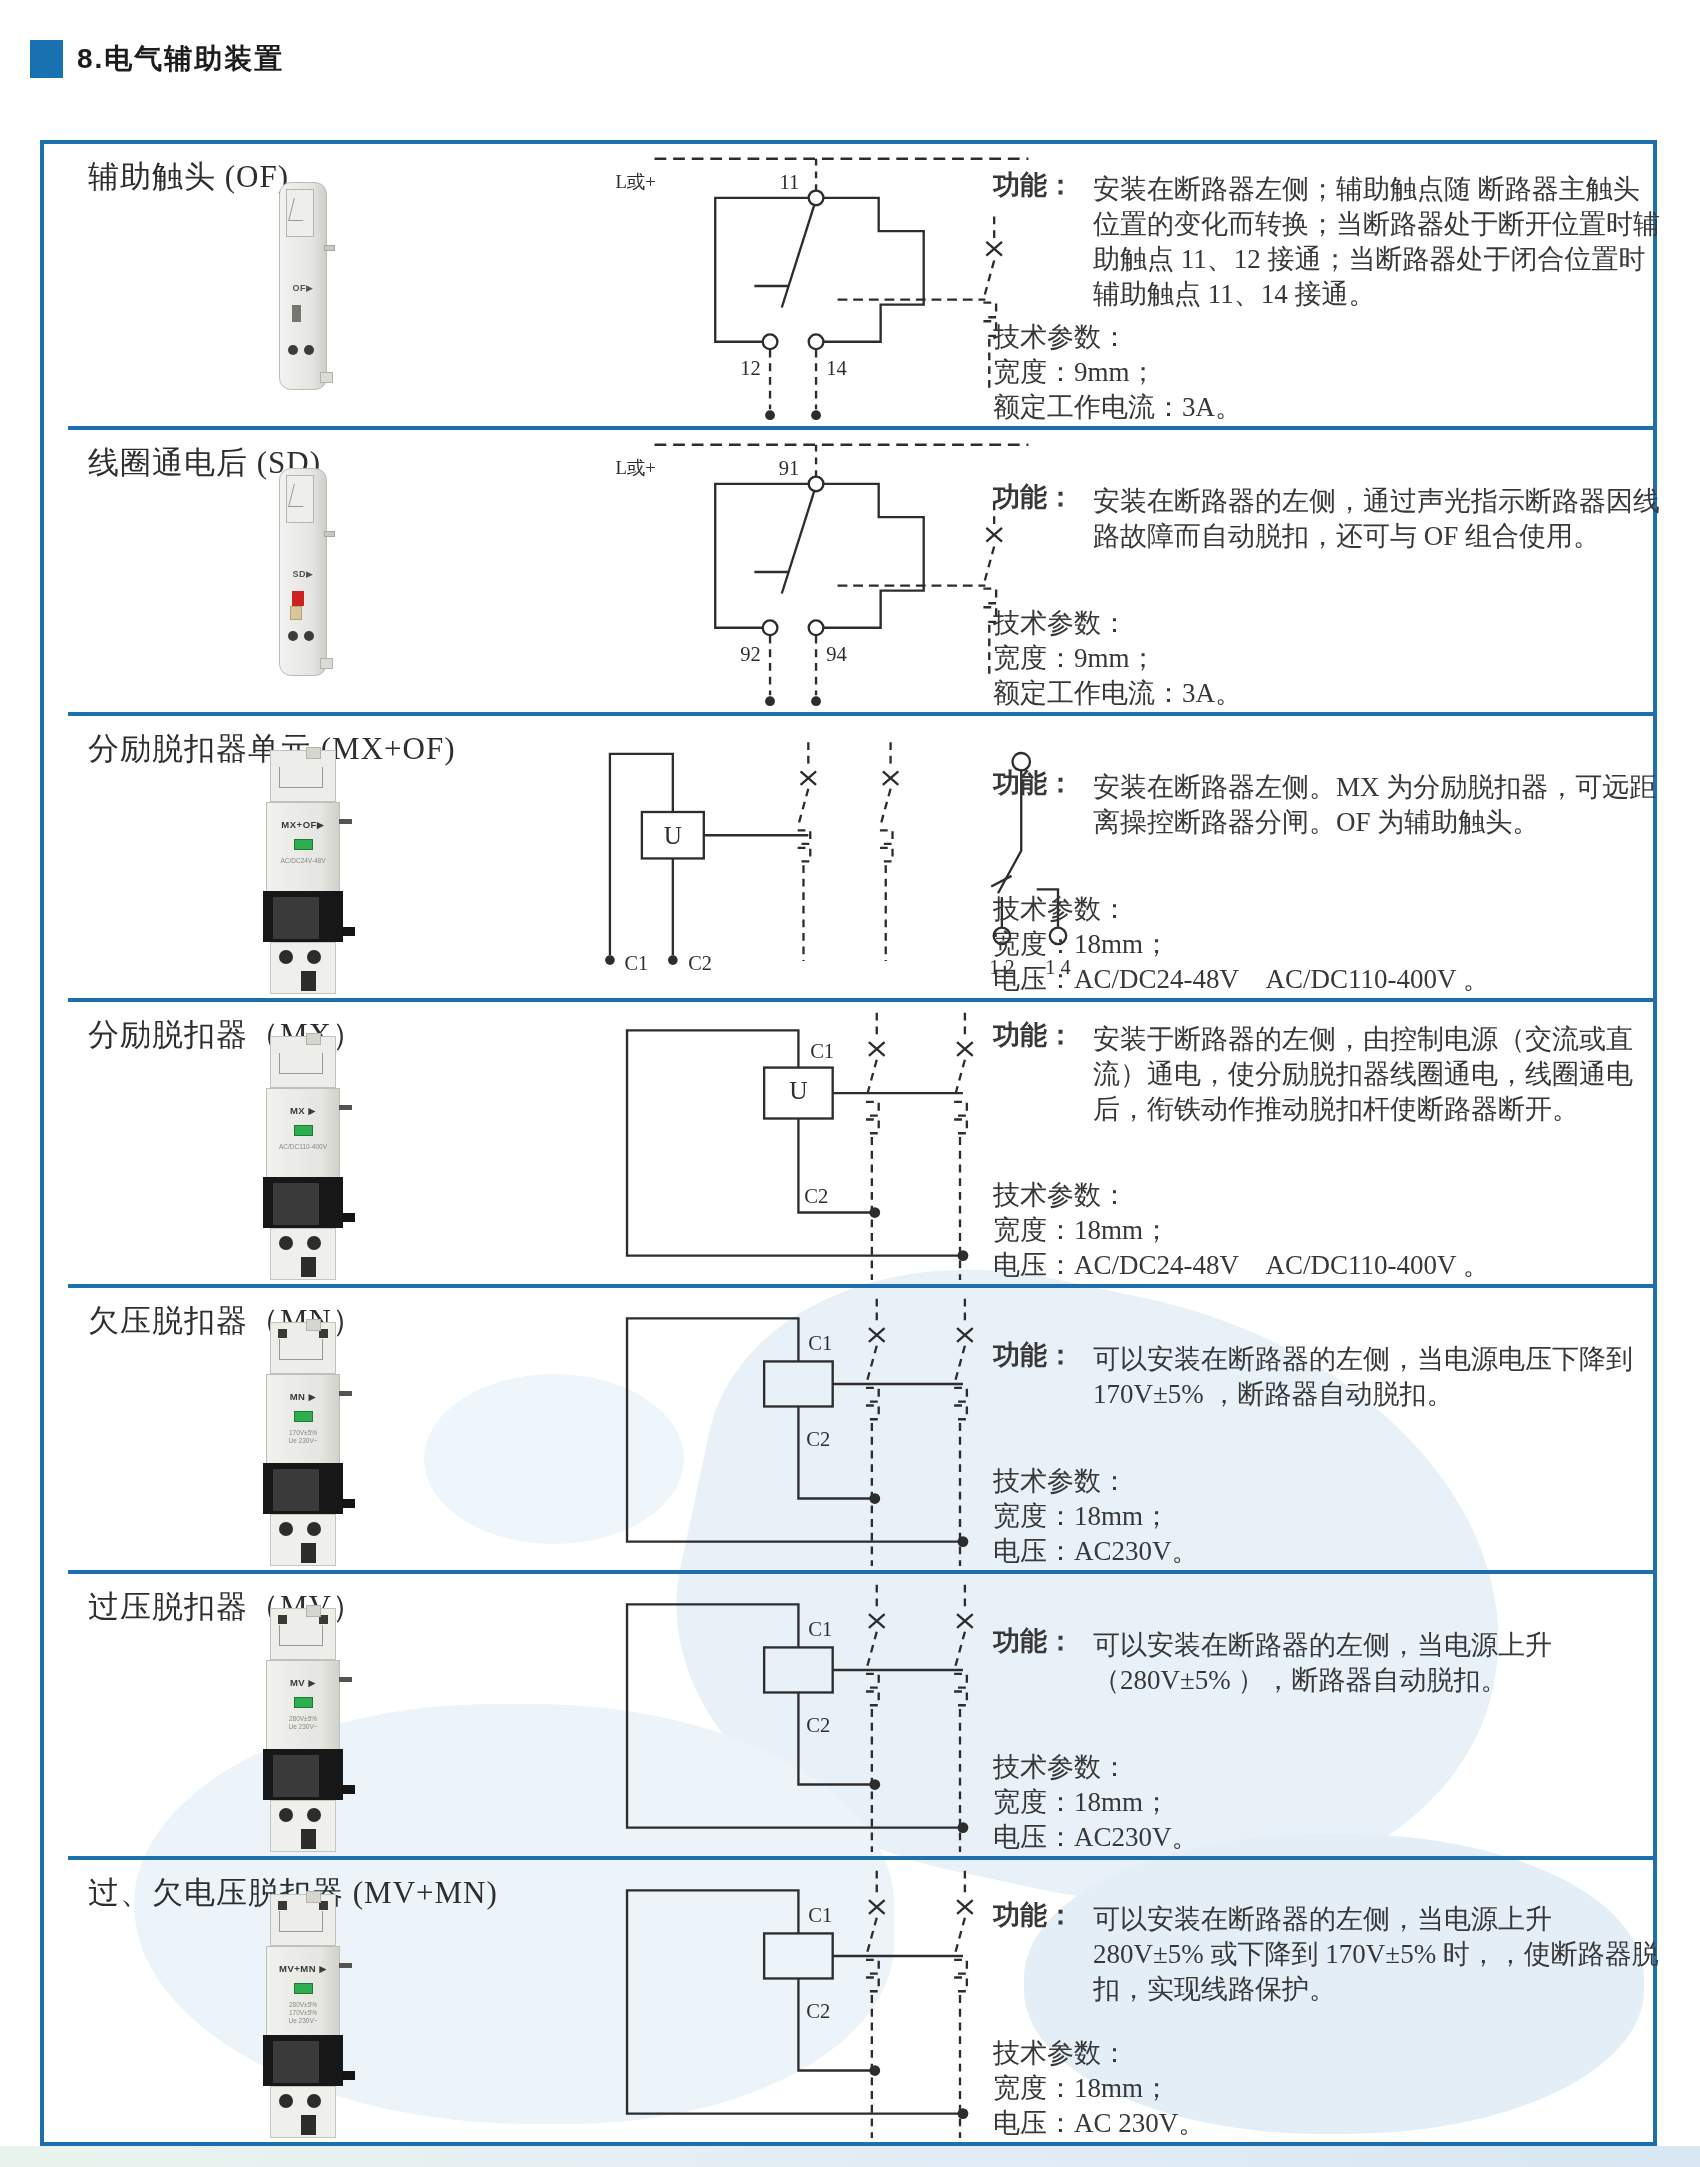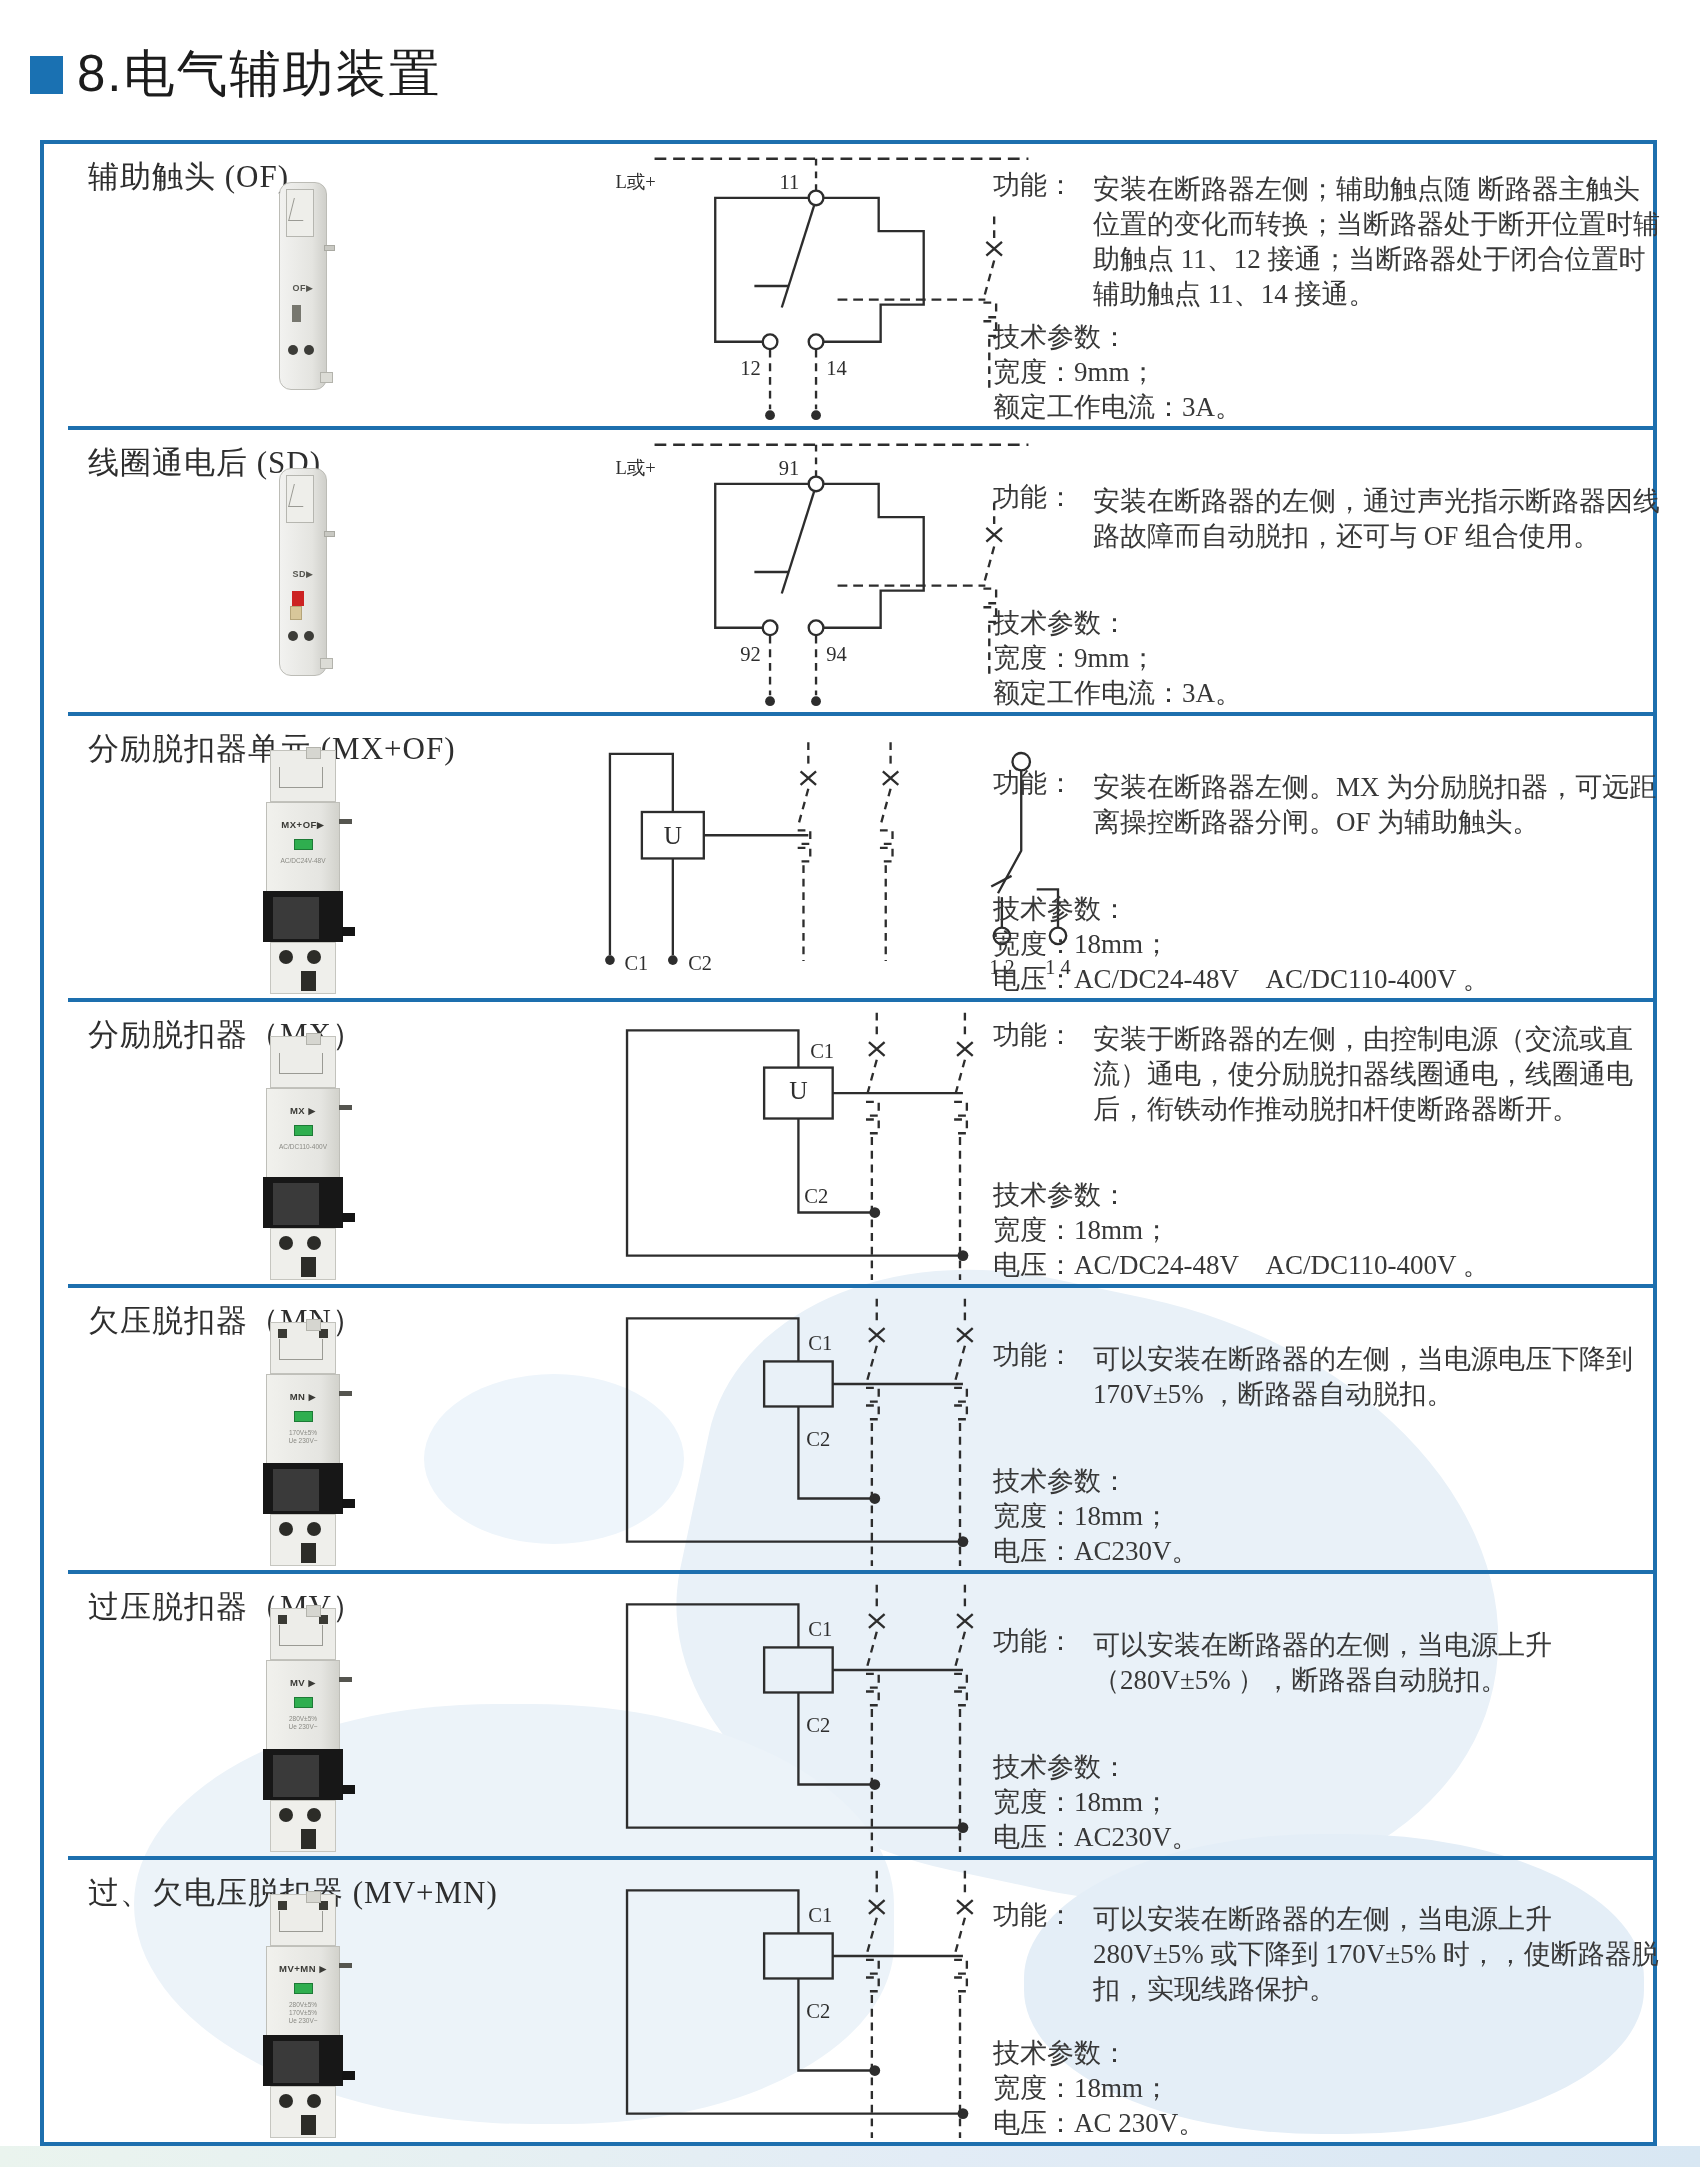--- a/index.html
+++ b/index.html
@@ -1,22 +1,22 @@
 <!DOCTYPE html>
 <html><head>
 <meta charset="utf-8">
 <style>
   html,body{margin:0;padding:0;background:#fff;}
   .page{position:relative;width:1700px;height:2167px;background:#fff;overflow:hidden;
         font-family:"Liberation Serif","DejaVu Serif",serif;color:#2e2e2e;}
   
   .hdr{position:absolute;left:30px;top:40px;display:flex;align-items:center;}
   .hdr-sq{width:33px;height:38px;background:#1a71b2;margin-right:14px;}
-  .hdr-title{font-family:"Liberation Sans","DejaVu Sans",sans-serif;font-weight:normal;
-             font-size:51px;color:#1c1c1c;letter-spacing:2px;}
+  .hdr-title{font-family:"Liberation Sans","DejaVu Sans",sans-serif;font-weight:bold;
+             font-size:28px;color:#1c1c1c;letter-spacing:2px;}
   
   .board{position:absolute;left:40px;top:140px;width:1617px;height:2006px;
          border:4px solid #1d6fae;background:#fff;box-sizing:border-box;padding-left:24px;}
   .wm{position:absolute;z-index:0;}
   .wm1{left:640px;top:1150px;width:820px;height:600px;background:#e9f1f8;border-radius:42% 58% 55% 45%;transform:rotate(12deg);}
   .wm2{left:90px;top:1560px;width:760px;height:420px;background:#ecf3f9;border-radius:50% 50% 45% 55%;}
   .wm3{left:980px;top:1690px;width:620px;height:300px;background:#e4eef7;border-radius:48%;}
   .wm4{left:380px;top:1230px;width:260px;height:170px;background:#eef5fb;border-radius:50%;}
   .bstrip{position:absolute;left:0;top:2146px;width:1700px;height:21px;
           background:linear-gradient(90deg,#eaf4ee,#e2ecf6 55%,#d8e7f3);}
@@ -26,21 +26,21 @@
   .rt{position:absolute;left:20px;top:12px;margin:0;font-size:31px;font-weight:normal;color:#2e2e2e;letter-spacing:1px;}
   .dev-wrap{position:absolute;left:140px;top:34px;width:190px;height:244px;
             display:flex;justify-content:center;align-items:flex-start;}
   .diag{position:absolute;left:430px;top:4px;width:640px;height:274px;
         display:flex;align-items:center;justify-content:center;}
   .diag svg{display:block;}
   .diag text{font-family:"Liberation Serif","DejaVu Serif",serif;fill:#2e2e2e;}
   .info{position:absolute;left:925px;top:0;width:672px;height:282px;font-size:27px;line-height:35px;color:#383838;}
   .func{display:flex;}
   .fa .func{padding-top:24px;} .fb .func{padding-top:50px;} .fc .func{padding-top:16px;} .fd .func{padding-top:38px;}
-  .fl{flex:none;width:96px;}
+  .fl{flex:none;width:96px;font-weight:bold;}
   .ft{flex:1;margin:4px;}
   .params{position:absolute;left:0;top:176px;}
   
   .dev-n{position:relative;width:46px;height:206px;margin-top:4px;border:1px solid #bcbcb6;border-radius:12px;
          background:linear-gradient(90deg,#f2f2f0,#e4e4e0 70%,#cfcfca);}
   .dn-top{position:absolute;top:6px;left:6px;width:26px;height:46px;border:1px solid #b6b6b0;background:#eeeeea;}
   .dn-top::after{content:"";position:absolute;left:4px;top:8px;width:14px;height:22px;
                  border-left:1px solid #9a9a94;border-bottom:1px solid #9a9a94;transform:skewX(-14deg);}
   .dn-pin{position:absolute;right:-9px;top:62px;width:9px;height:4px;background:#c9c9c3;border:1px solid #a9a9a2;}
   .dn-label{position:absolute;top:100px;left:0;width:100%;text-align:center;

